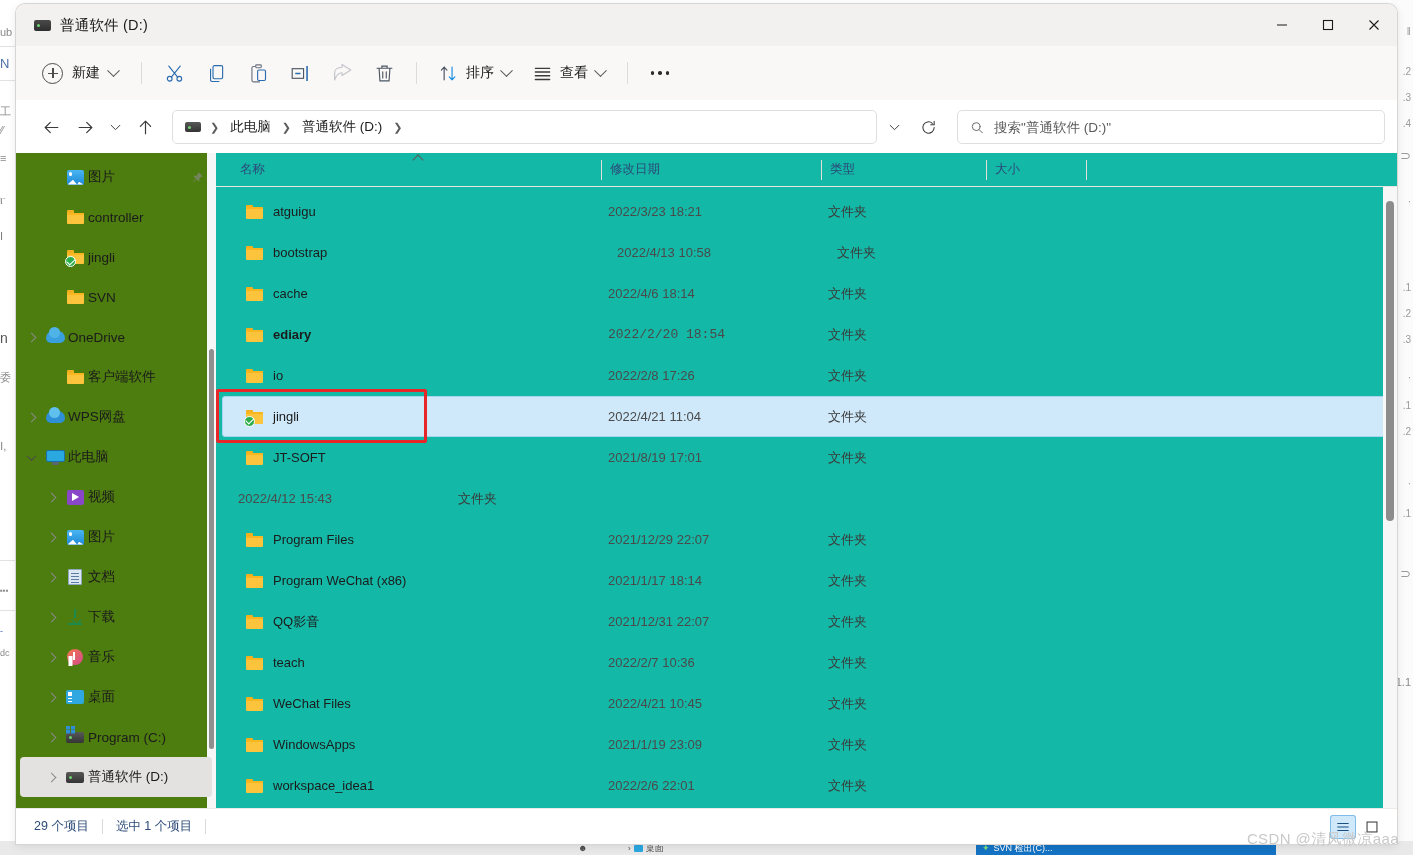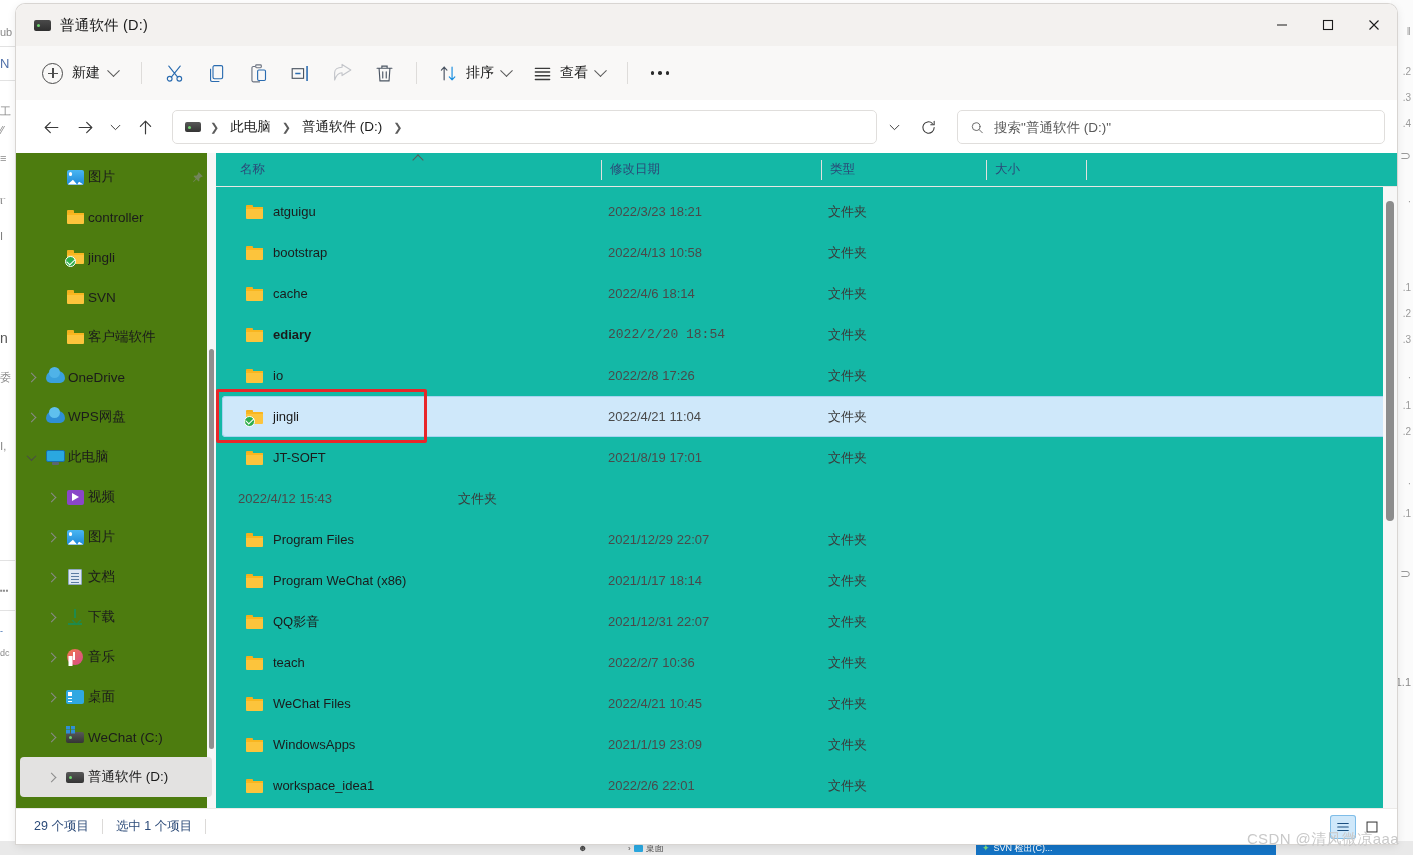--- a/index.html
+++ b/index.html
@@ -550,45 +550,45 @@
             <span class="twisty"></span>
             <span class="navicon">
               <span class="folder">
                 <span class="tab"></span>
                 <span class="bdy"></span>
                 <span class="lip"></span>
               </span>
             </span>
             <span class="navlabel">SVN</span>
           </div>
+          <div class="navitem" style="padding-left: 0px;">
+            <span class="twisty">
+              <span class="tw"></span>
+            </span>
+            <span class="navicon">
+              <span class="cloud"></span>
+            </span>
+            <span class="navlabel">OneDrive</span>
+          </div>
           <div class="navitem" style="padding-left: 20px;">
             <span class="twisty"></span>
             <span class="navicon">
               <span class="folder">
                 <span class="tab"></span>
                 <span class="bdy"></span>
                 <span class="lip"></span>
               </span>
             </span>
             <span class="navlabel">客户端软件</span>
           </div>
           <div class="navitem" style="padding-left: 0px;">
             <span class="twisty">
               <span class="tw"></span>
             </span>
             <span class="navicon">
-              <span class="cloud"></span>
-            </span>
-            <span class="navlabel">OneDrive</span>
-          </div>
-          <div class="navitem" style="padding-left: 0px;">
-            <span class="twisty">
-              <span class="tw"></span>
-            </span>
-            <span class="navicon">
               <span class="cloud wps"></span>
             </span>
             <span class="navlabel">WPS网盘</span>
           </div>
           <div class="navitem" style="padding-left: 0px;">
             <span class="twisty">
               <span class="tw open"></span>
             </span>
             <span class="navicon">
               <span class="pc-icon">
@@ -654,21 +654,21 @@
             </span>
             <span class="navlabel">桌面</span>
           </div>
           <div class="navitem" style="padding-left: 20px;">
             <span class="twisty">
               <span class="tw"></span>
             </span>
             <span class="navicon">
               <span class="drive-ico win"></span>
             </span>
-            <span class="navlabel">WeChat (C:)</span>
+            <span class="navlabel">Program (C:)</span>
           </div>
           <div class="navitem selected" style="padding-left: 20px;">
             <span class="twisty">
               <span class="tw"></span>
             </span>
             <span class="navicon">
               <span class="drive-ico"></span>
             </span>
             <span class="navlabel">普通软件 (D:)</span>
           </div>
@@ -723,21 +723,21 @@
               <div class="cell name" style="width: 370px;">
                 <span style="display: flex; align-items: center;">
                   <span class="folder">
                     <span class="tab"></span>
                     <span class="bdy"></span>
                     <span class="lip"></span>
                   </span>
                 </span>
                 <span>bootstrap</span>
               </div>
-              <div class="cell date" style="width: 220px;">
+              <div class="cell date" style="width: 220px; margin-left: 9px;">
                 <span>2022/4/13 10:58</span>
               </div>
               <div class="cell type" style="width: 165px;">
                 <span>文件夹</span>
               </div>
               <div class="cell size" style="width: 100px;">
                 <span></span>
               </div>
             </div>
             <div class="row">

